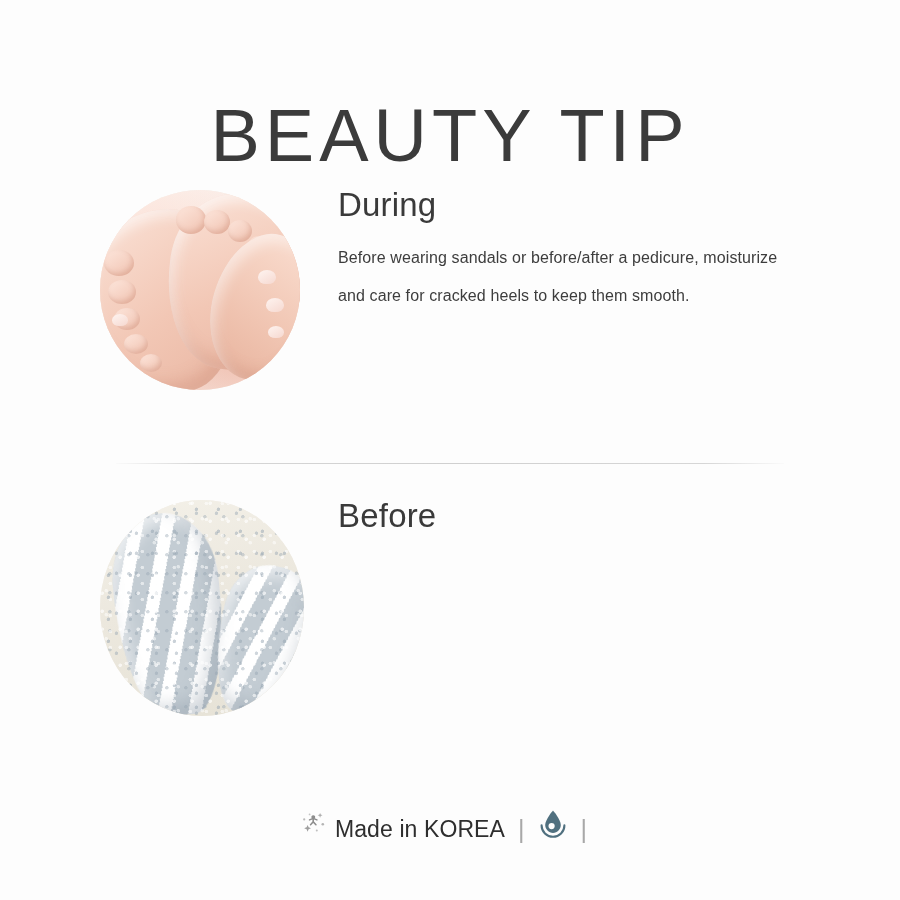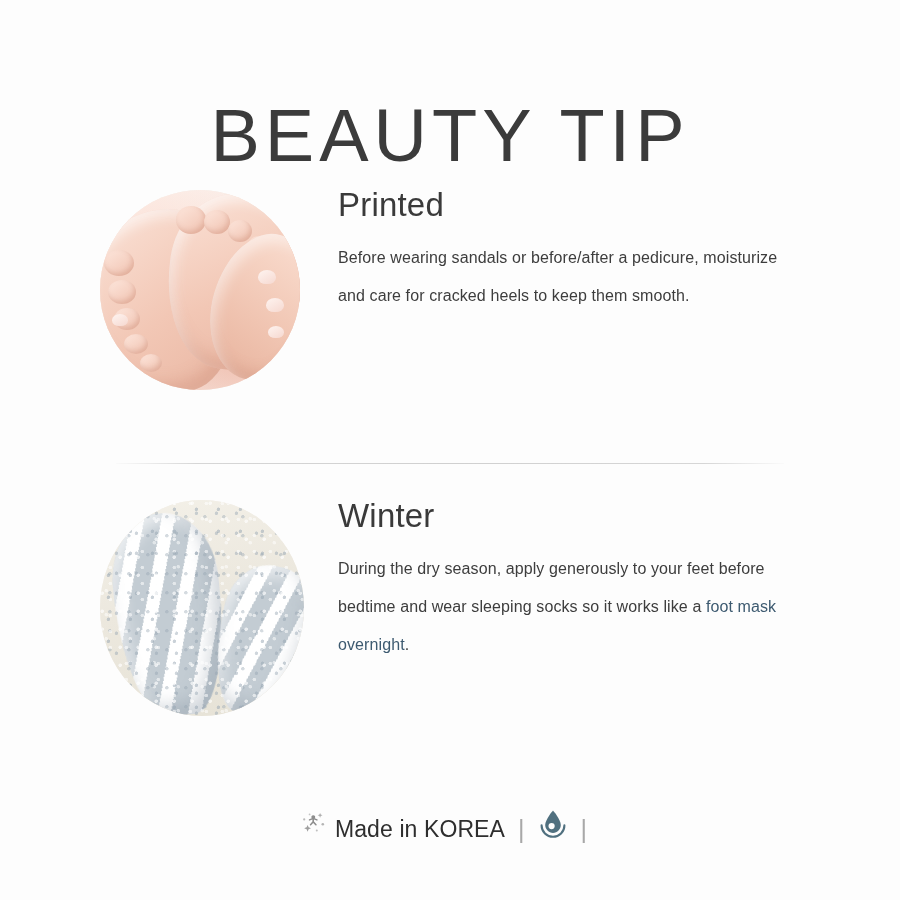--- a/index.html
+++ b/index.html
@@ -255,40 +255,39 @@
         <div class="toe" style="left:74%; top:23%; width:11%; height:10%;"></div>
         <div class="hand"></div>
         <div class="nail" style="right:12%; top:40%; width:9%;  height:7%;"></div>
         <div class="nail" style="right:8%;  top:54%; width:9%;  height:7%;"></div>
         <div class="nail" style="right:8%;  top:68%; width:8%;  height:6%;"></div>
         <div class="nail" style="left:6%;   top:62%; width:8%;  height:6%;"></div>
       </div>
     </div>
 
     <div class="tip-text">
-      <h2 class="tip-heading">Printed</h2>
+      <h2 class="tip-heading">During</h2>
       <p class="tip-body"><span>Before wearing sandals or before/after a pedicure, moisturize and care for cracked heels to keep them smooth.</span></p>
     </div>
   </section>
 
   <div class="divider"></div>
 
   <section class="tip tip-winter">
 
     <div class="tip-photo">
       <div class="photo-socks">
         <div class="sock sock-a"></div>
         <div class="sock sock-b"></div>
         <div class="fuzz"></div>
       </div>
     </div>
 
     <div class="tip-text">
-      <h2 class="tip-heading">Winter</h2>
-      <p class="tip-body"><span>During the dry season, apply generously to your feet before bedtime and wear sleeping socks so it works like a </span><span class="hl">foot mask overnight</span><span>.</span></p>
+      <h2 class="tip-heading">Before</h2>
     </div>
   </section>
 
   <div class="footer">
 
     <div class="badge">
       <span class="icon-korea">
         <svg width="28" height="28" viewBox="0 0 28 28" aria-hidden="true">
           <g fill="#8d8d8d">
             <path d="M13.4 5.2c1 0 1.8.8 1.8 1.8 0 .5-.2.9-.5 1.2l2.6 1.1c.4.2.5.6.3 1-.2.4-.6.5-1 .3l-2.6-1.1v2.1l2.5 2.6c.3.3.3.8 0 1.1-.3.3-.8.3-1.1 0l-2.2-2.3-2.1 2.3c-.3.3-.8.3-1.1 0-.3-.3-.3-.8 0-1.1l2.4-2.6V9.6l-2.6 1c-.4.2-.8 0-1-.4-.2-.4 0-.8.4-1l2.6-1c-.3-.3-.4-.7-.4-1.2 0-1 .8-1.8 1.6-1.8z"></path>

